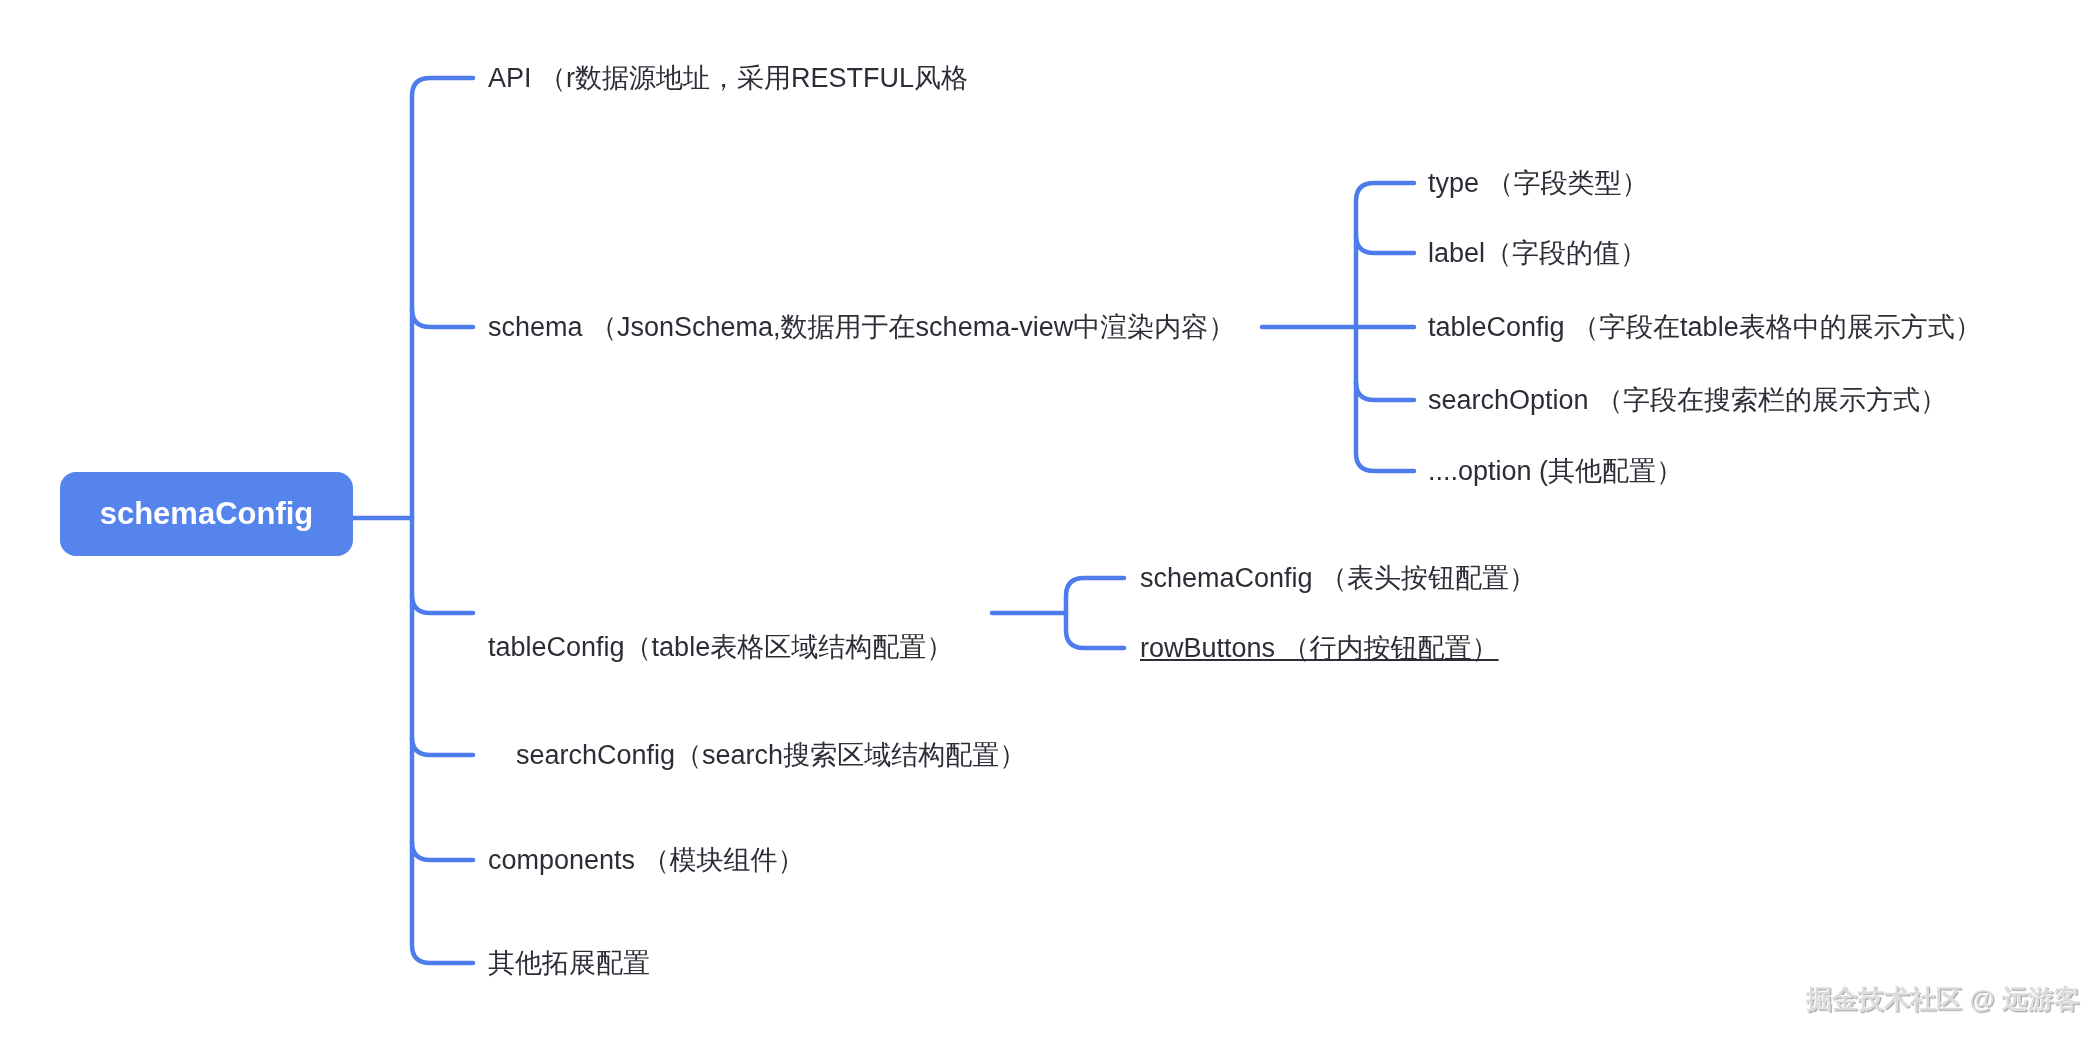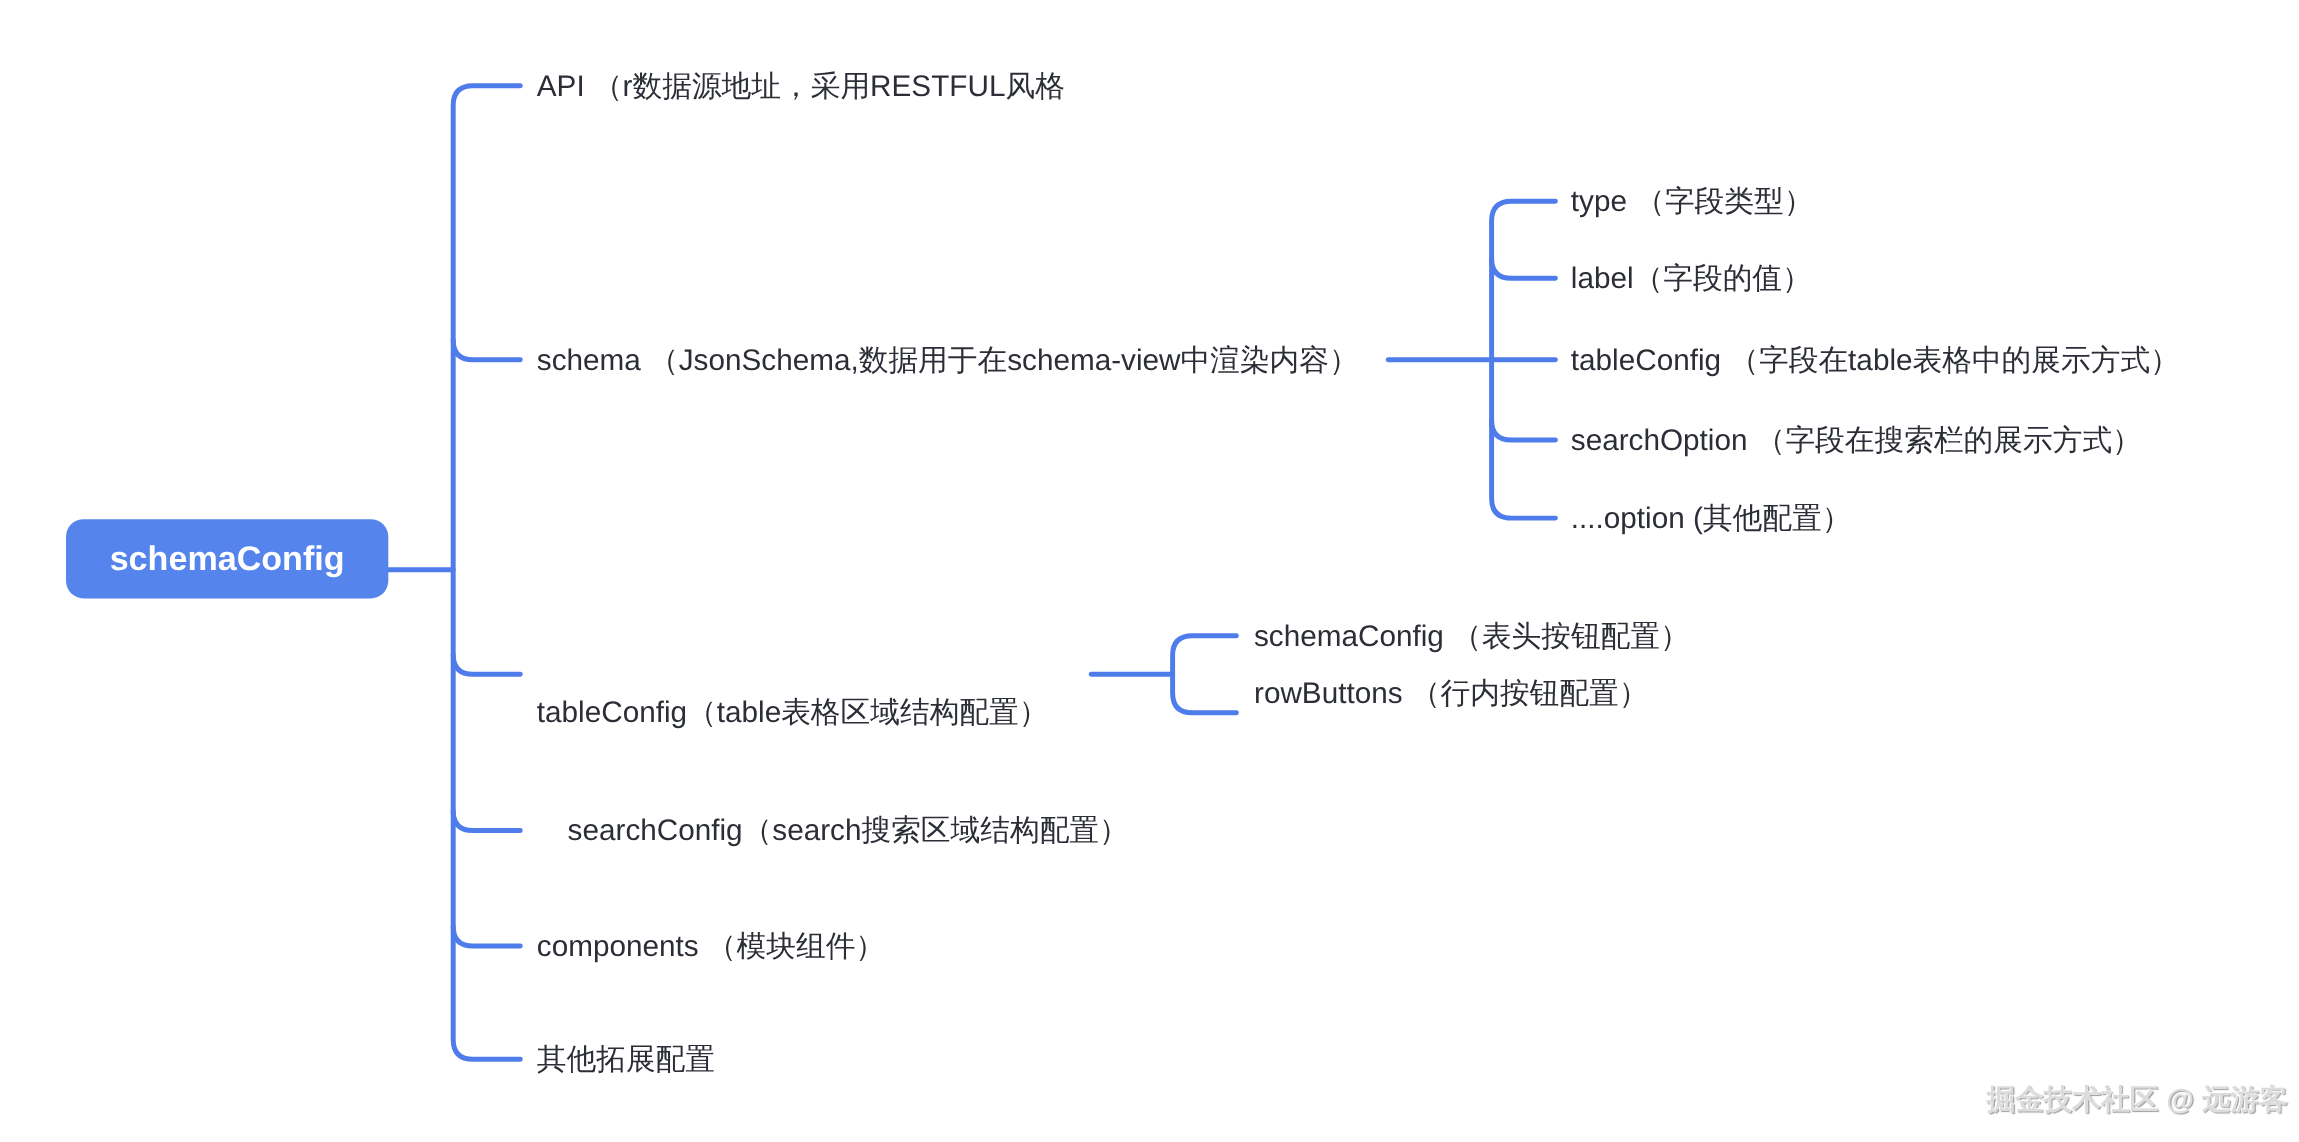--- a/index.html
+++ b/index.html
@@ -17,21 +17,21 @@
   .connectors {
     position: absolute;
     left: 0; top: 0;
     width: 2090px; height: 1038px;
     pointer-events: none;
   }
 
   .root-node {
     position: absolute;
     left: 60px; top: 472px;
-    width: 293px; height: 72px;
+    width: 293px; height: 84px;
     background: #5584EC;
     border-radius: 16px;
     display: flex;
     align-items: center;
     justify-content: center;
     color: #ffffff;
     font-size: 31px;
     font-weight: bold;
     cursor: pointer;
   }
@@ -56,21 +56,21 @@
 
   
   .c-type         { left: 1428px; top: 161px; }
   .c-label        { left: 1428px; top: 231px; }
   .c-tableoption  { left: 1428px; top: 305px; }
   .c-searchoption { left: 1428px; top: 378px; }
   .c-dotoption    { left: 1428px; top: 449px; }
 
   
   .c-headerbuttons { left: 1140px; top: 556px; }
-  .c-rowbuttons    { left: 1140px; top: 608px; }
+  .c-rowbuttons    { left: 1140px; top: 626px; text-decoration: underline; }
 
   .watermark {
     position: absolute;
     right: 10px;
     top: 982px;
     font-size: 26px;
     font-weight: bold;
     color: #dcdcdc;
     text-shadow: -1px -1px 0 #ffffff, 1px 1px 1px #9f9f9f;
     white-space: nowrap;

